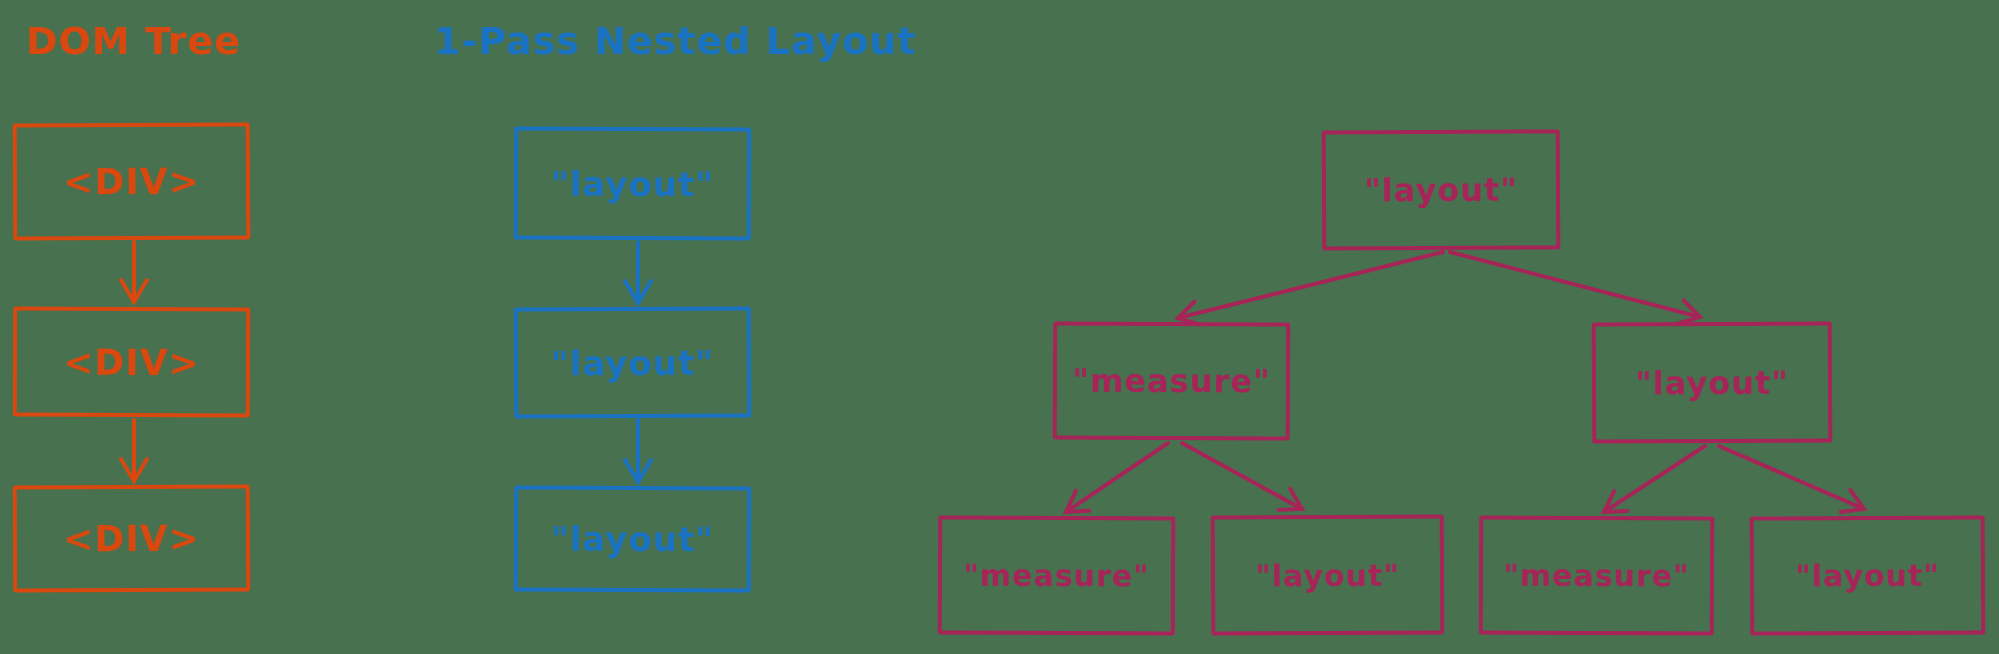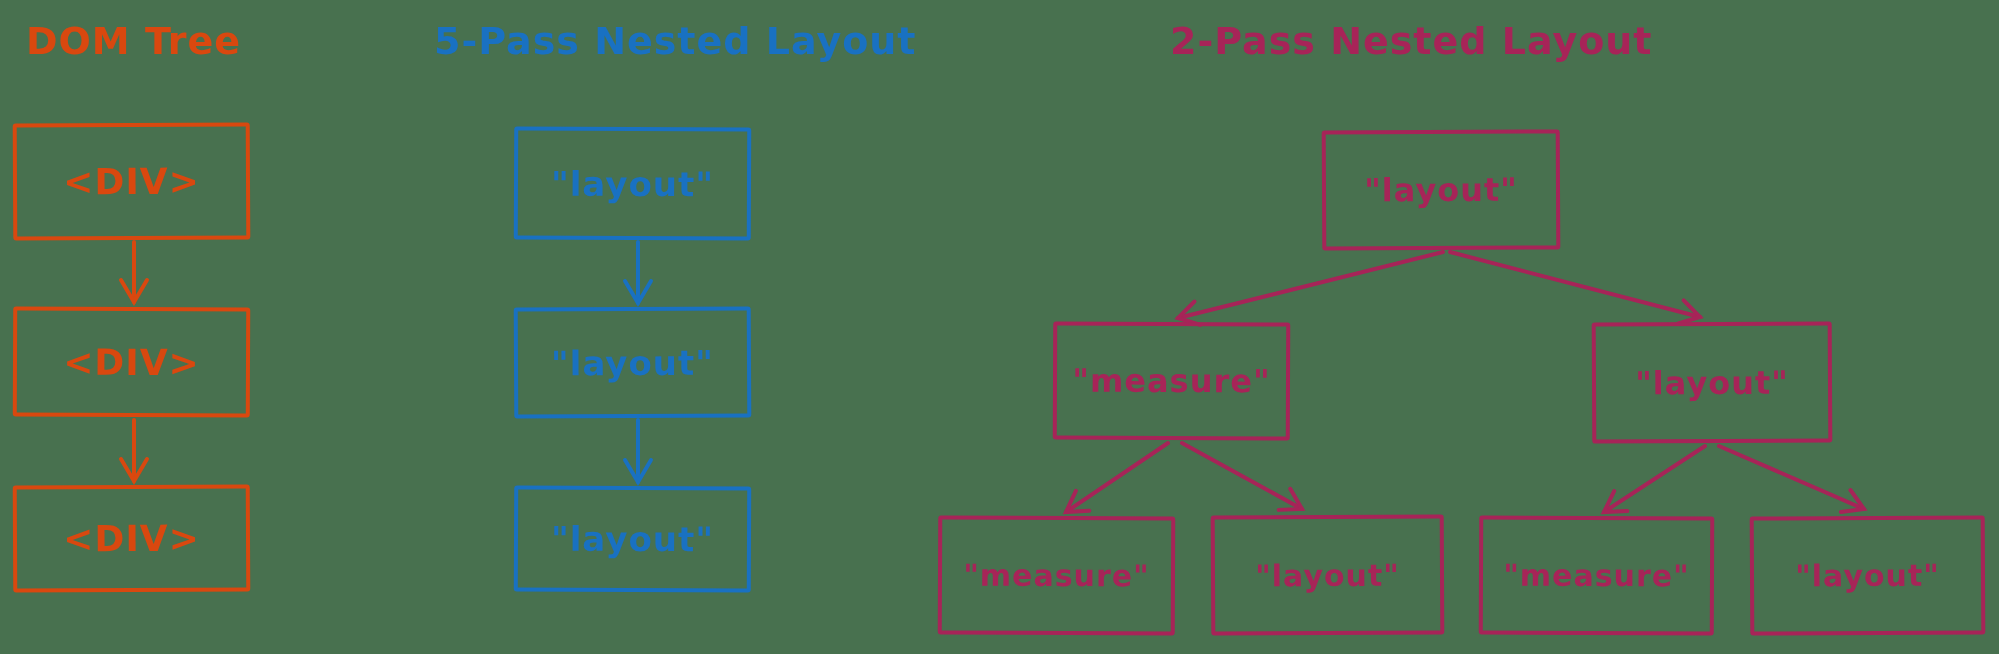--- a/index.html
+++ b/index.html
@@ -56,22 +56,21 @@
 
     <path d="M1443,252 L1178,318" stroke="var(--c2,#a72458)" stroke-width="4" fill="none" stroke-linecap="round" marker-end="url(#ah2)"></path>
     <path d="M1450,252 L1700,317" stroke="var(--c2,#a72458)" stroke-width="4" fill="none" stroke-linecap="round" marker-end="url(#ah2)"></path>
     <path d="M1168,443 L1066,512" stroke="var(--c2,#a72458)" stroke-width="4" fill="none" stroke-linecap="round" marker-end="url(#ah2)"></path>
     <path d="M1182,443 L1302,509" stroke="var(--c2,#a72458)" stroke-width="4" fill="none" stroke-linecap="round" marker-end="url(#ah2)"></path>
     <path d="M1705,446 L1604,512" stroke="var(--c2,#a72458)" stroke-width="4" fill="none" stroke-linecap="round" marker-end="url(#ah2)"></path>
     <path d="M1719,446 L1864,509" stroke="var(--c2,#a72458)" stroke-width="4" fill="none" stroke-linecap="round" marker-end="url(#ah2)"></path>
   </svg>
 
   <div class="title c0" style="left:14px;top:22px;margin-left:12px;">DOM Tree</div>
-  <div class="title c1" style="left:434px;top:22px;">5-Pass Nested Layout</div>
-  <div class="title c2" style="left:1170px;top:22px;">2-Pass Nested Layout</div>
+  <div class="title c1" style="left:434px;top:22px;">1-Pass Nested Layout</div>
 
   <div class="box c0 lbl-36 tilt-a" style="left:13px;top:123px;width:237px;height:117px;">
     <span>&lt;DIV&gt;</span>
   </div>
   <div class="box c0 lbl-36 tilt-b" style="left:13px;top:307px;width:237px;height:110px;">
     <span>&lt;DIV&gt;</span>
   </div>
   <div class="box c0 lbl-36 tilt-a" style="left:13px;top:485px;width:237px;height:107px;">
     <span>&lt;DIV&gt;</span>
   </div>

